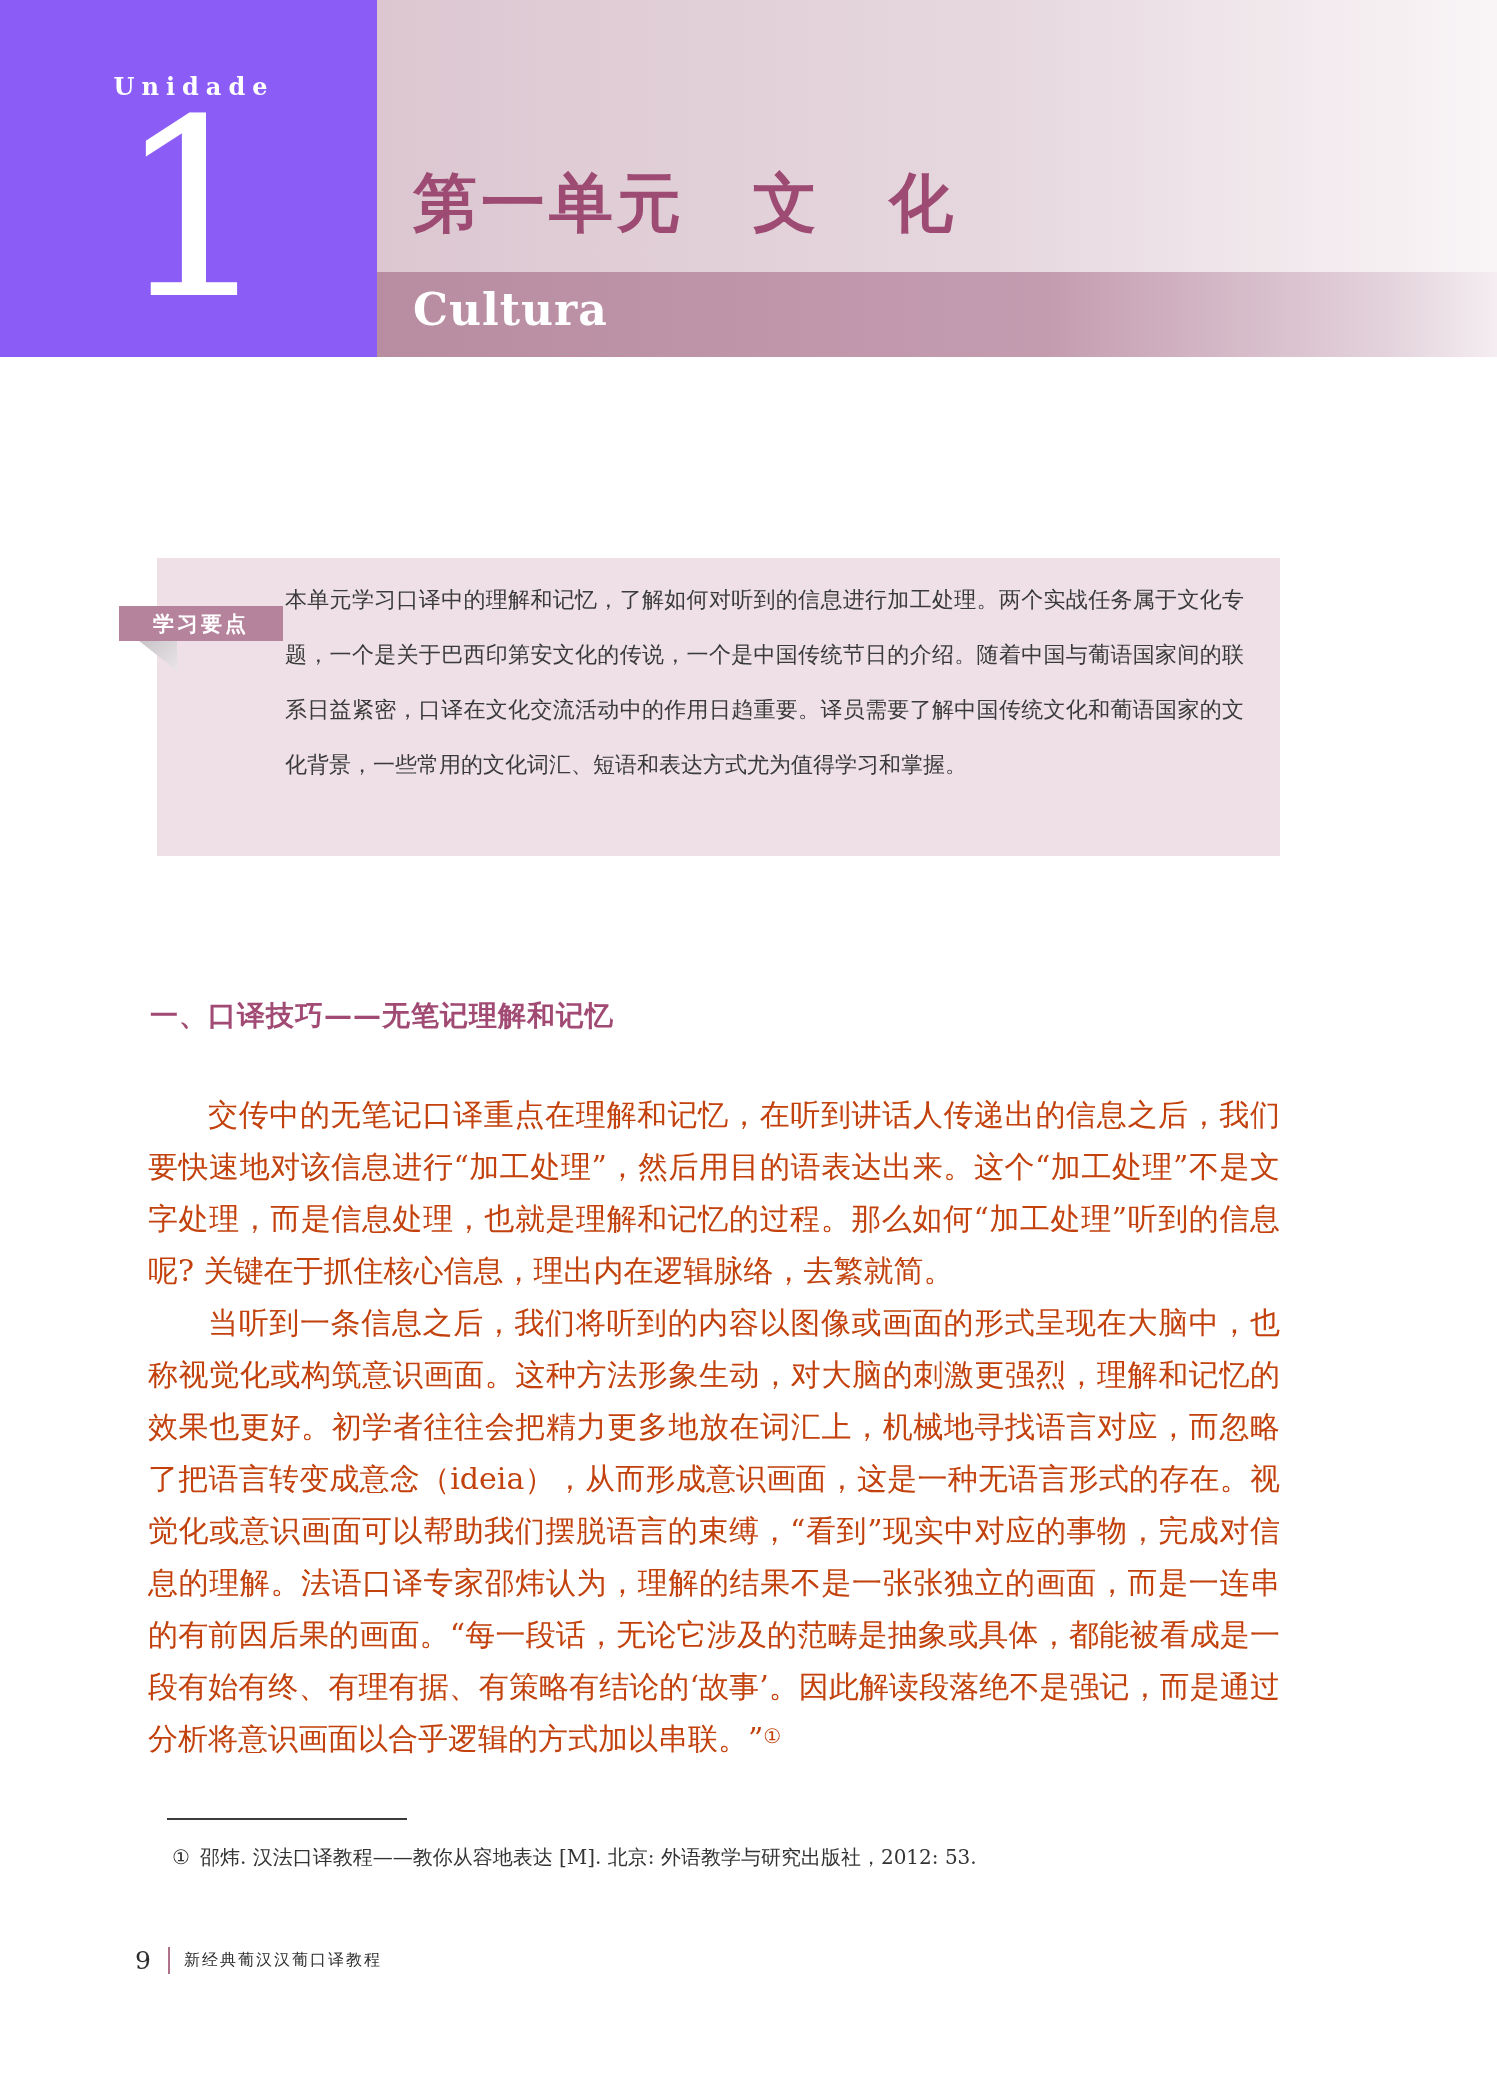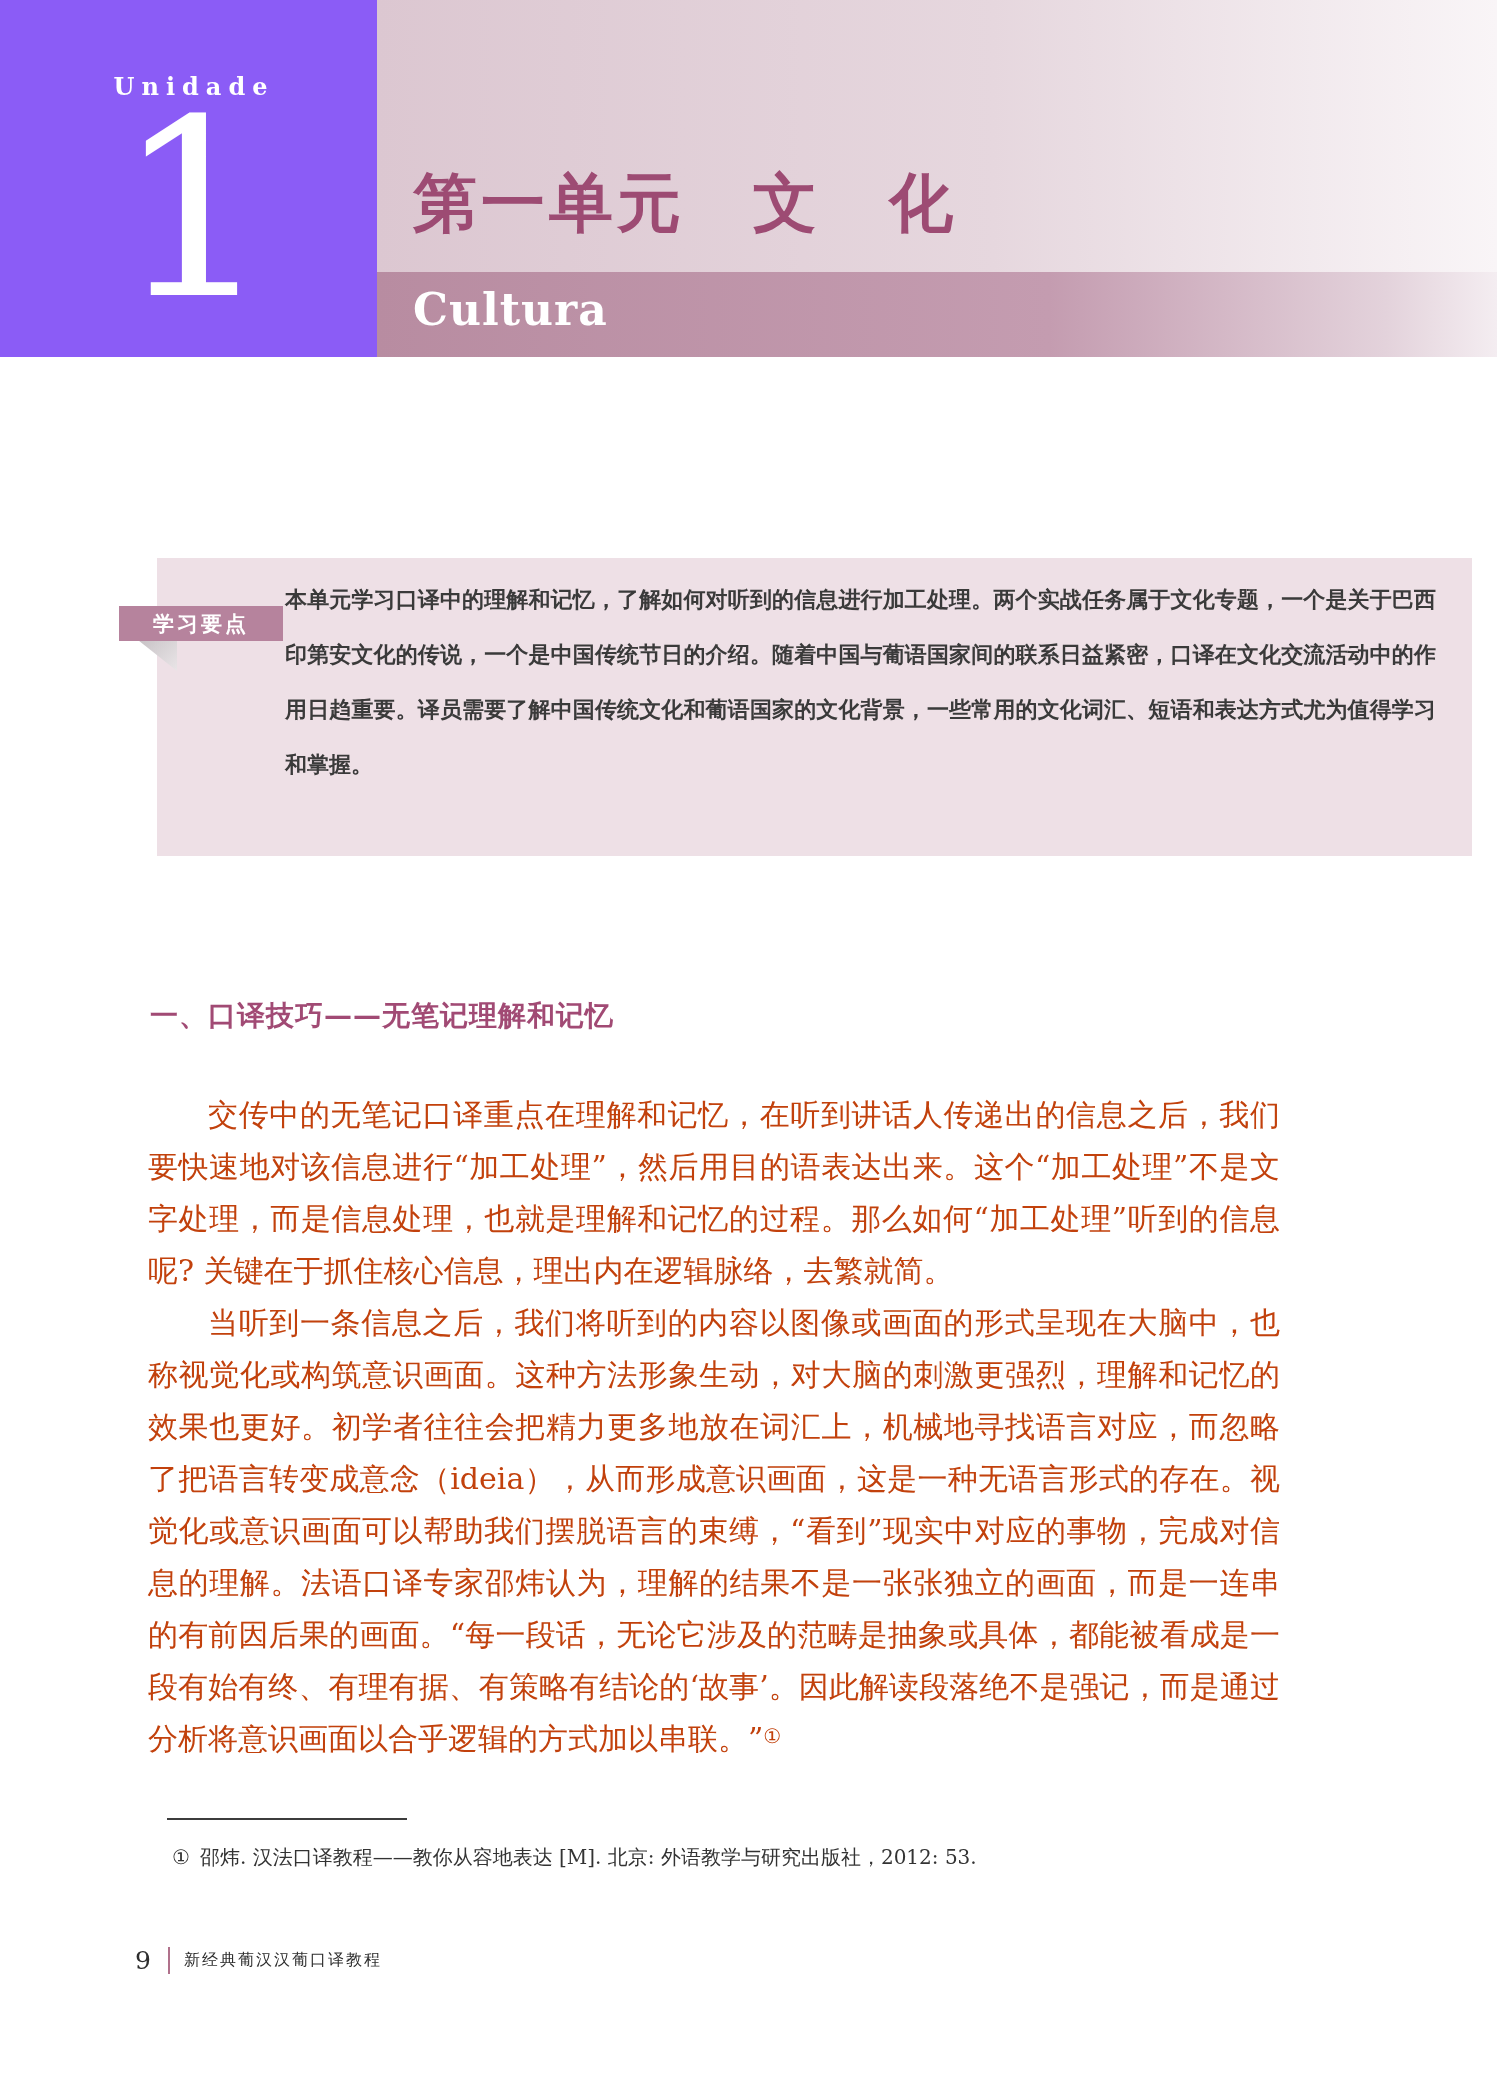--- a/index.html
+++ b/index.html
@@ -38,23 +38,22 @@
   .band-pt{
     position:absolute;left:377px;top:272px;width:1120px;height:85px;
     background:linear-gradient(to right,#b88ca1 0%,#c49cb0 60%,#e3d2db 90%,#f4edf1 100%);
   }
   .title-pt{
     position:absolute;left:36px;top:12px;
     font-size:44px;font-weight:700;color:#ffffff;letter-spacing:1px;
   }
   
   .kp-box{
-    position:absolute;left:157px;top:558px;width:1315px;height:298px;
+    position:absolute;left:157px;top:558px;width:1123px;height:298px;
     background:#eee0e6;
-    font-weight:bold;
   }
   .kp-text{
     position:absolute;left:128px;right:36px;top:14px;
     font-family:"DejaVu Sans","Liberation Sans",sans-serif;
     font-size:22px;line-height:55px;color:#3a3a3a;
     text-align:justify;
   }
   .kp-tab{
     position:absolute;left:119px;top:590px;width:164px;height:35px;
     background:#b6839d;z-index:3;

